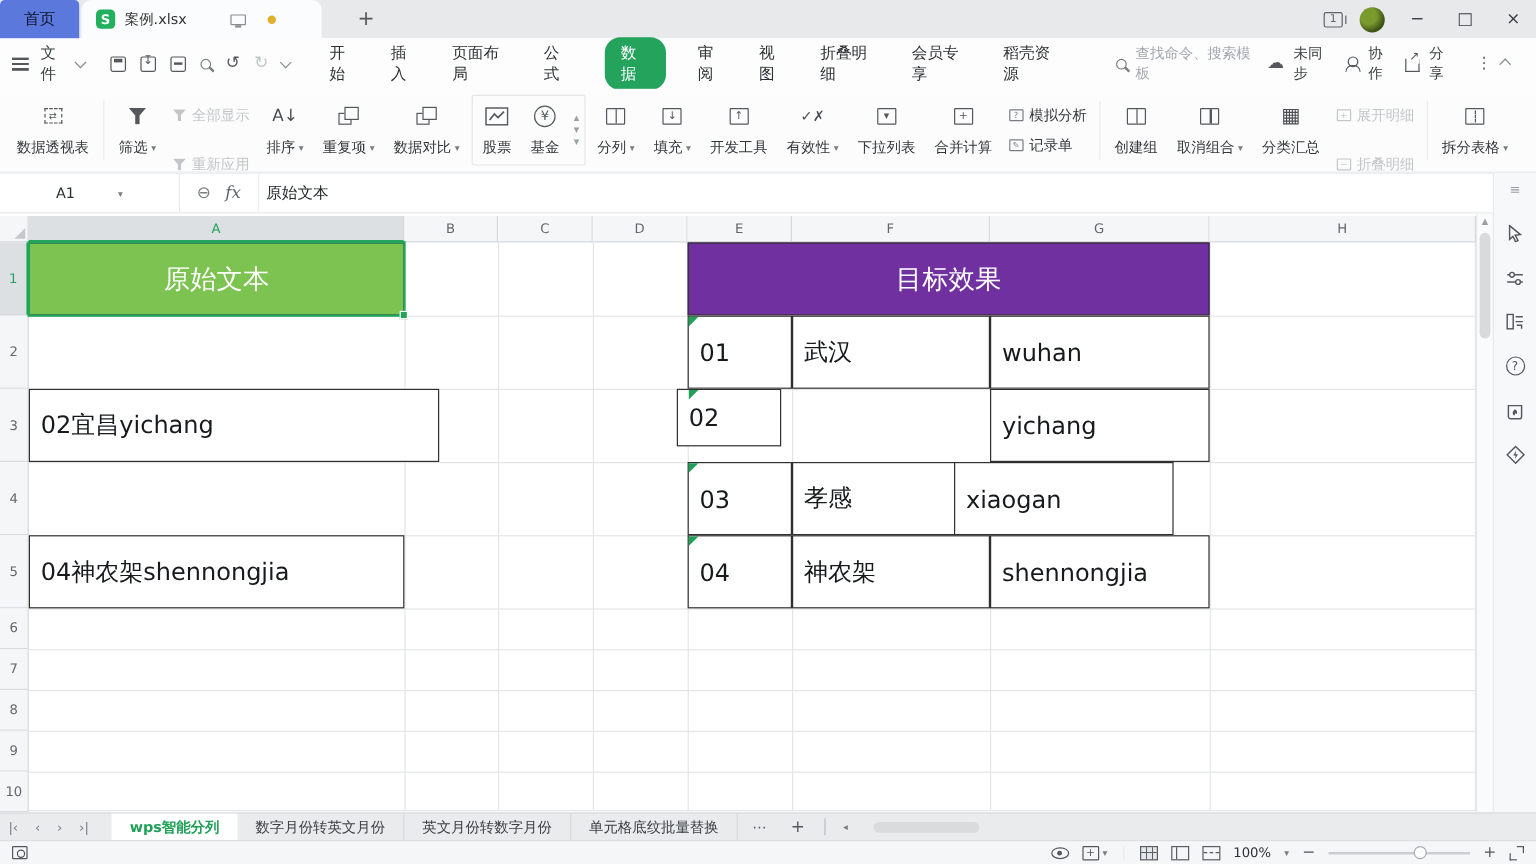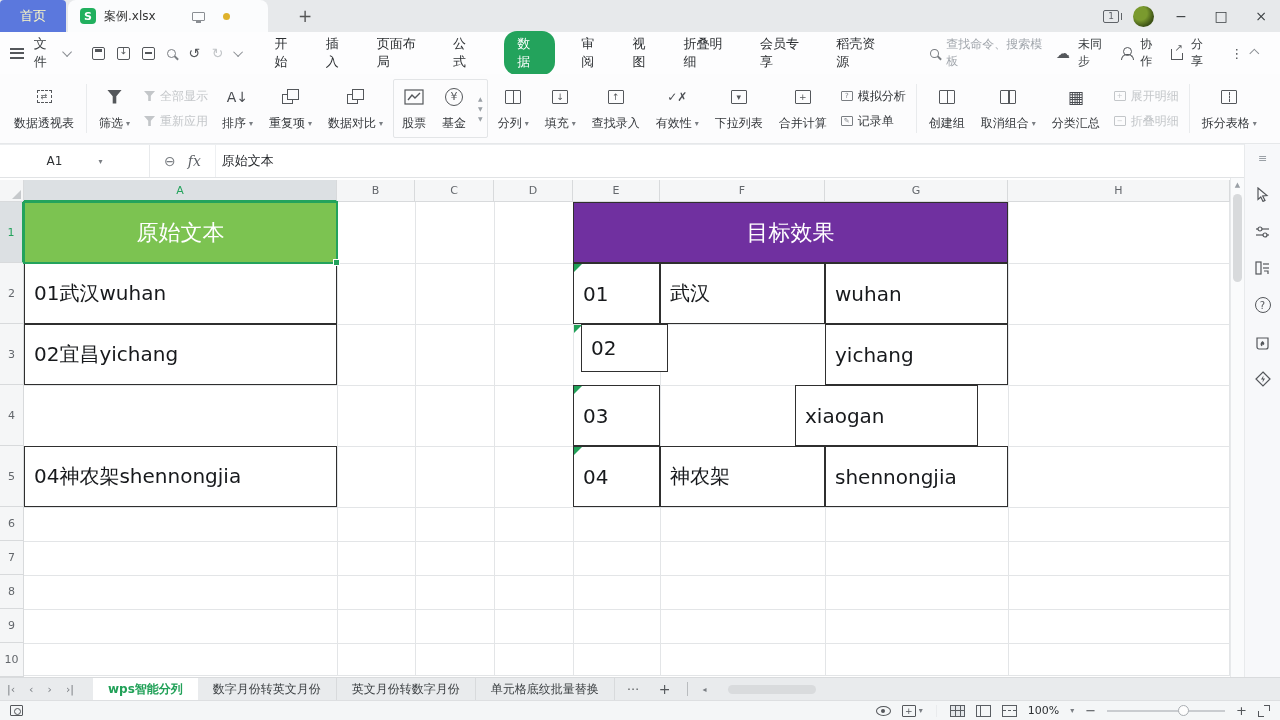--- a/index.html
+++ b/index.html
@@ -3,21 +3,21 @@
 <meta charset="utf-8">
 <style>
   * { margin:0; padding:0; box-sizing:border-box; }
   html,body { width:1280px; height:720px; }
   body { font-family:"DejaVu Sans","Liberation Sans",sans-serif; background:#fff; overflow:hidden; }
   #app { position:relative; width:1280px; height:720px; background:#fdfdfe; }
   .flex { display:flex; align-items:center; }
 
   
   .titlebar { position:absolute; left:0; top:0; width:1280px; height:32px; background:#e7e9eb; display:flex; align-items:center; }
-  .home-tab { width:66px; height:32px; background:#5b78dd; color:#fef9c3; font-size:13px; display:flex; align-items:center; justify-content:center; border-radius:4px 4px 0 0; }
+  .home-tab { width:66px; height:32px; background:#5b78dd; color:#0f172a; font-size:13px; display:flex; align-items:center; justify-content:center; border-radius:4px 4px 0 0; }
   .doc-tab { height:32px; margin-left:2px; padding:0 12px; background:#fbfcfd; border-radius:8px 8px 0 0; display:flex; align-items:center; gap:8px; min-width:200px; }
   .s-logo { width:16px; height:16px; border-radius:4px; background:#21b05e; color:#fff; font-size:11px; font-weight:bold; display:flex; align-items:center; justify-content:center; }
   .doc-title { font-size:12px; color:#333; }
   .monitor { width:13px; height:9px; border:1.3px solid #8a8e93; border-radius:1px; position:relative; margin-left:28px; }
   .monitor::after { content:""; position:absolute; left:3px; right:3px; bottom:-3px; height:1.5px; background:#8a8e93; }
   .unsaved-dot { width:7px; height:7px; border-radius:50%; background:#dfb22c; margin-left:10px; }
   .newtab-btn { font-size:17px; color:#555; margin-left:22px; padding:0 8px; }
   .tb-right { margin-left:auto; display:flex; align-items:center; gap:14px; padding-right:6px; }
   .win-badge { width:16px; height:13px; border:1.2px solid #5f6368; border-radius:2px; font-size:9px; color:#5f6368; display:flex; align-items:center; justify-content:center; position:relative; }
   .win-badge::after { content:""; position:absolute; right:-4px; top:2px; bottom:2px; width:1.5px; background:#5f6368; }
@@ -53,21 +53,21 @@
   .vdots { font-size:13px; color:#54575b; letter-spacing:0; margin-left:8px; }
 
   
   .ribbon { position:absolute; left:0; top:74px; width:1280px; height:70px; background:#fcfcfd; border-bottom:1px solid #e6e8ea; display:flex; align-items:stretch; padding:0 6px; }
   .rb-item { display:flex; flex-direction:column; align-items:center; justify-content:center; gap:7px; padding:0 8px; font-size:12px; color:#33363a; }
   .rb-icon { height:22px; display:flex; align-items:center; justify-content:center; font-size:17px; color:#4a4d52; }
   .rb-label { display:flex; align-items:center; gap:3px; white-space:nowrap; }
   .caret { font-size:8px; color:#7a7e83; }
   .rb-col { display:flex; flex-direction:column; justify-content:center; gap:8px; padding:0 6px; }
   .rb-sm { display:flex; align-items:center; gap:5px; font-size:12px; color:#33363a; white-space:nowrap; }
-  .rb-sm.disabled { color:#c3c6c9; }
+  .rb-sm.disabled { color:#c3c6c9;margin-top:16px; }
   .sep { width:1px; background:#e9ebed; margin:10px 4px; }
   .boxed { border:1px solid #e3e5e7; border-radius:2px; display:flex; align-items:center; margin:5px 2px; }
   .spinners { display:flex; flex-direction:column; gap:3px; font-size:6px; color:#9aa0a6; padding:0 4px; }
   .funnel { width:15px; height:14px; background:#54575b; clip-path:polygon(0 0,100% 0,62% 48%,62% 100%,38% 100%,38% 48%); }
   .funnel.sm { width:11px; height:10px; background:#c3c6c9; }
   .ovsq { position:relative; width:17px; height:15px; display:inline-block; }
   .ovsq::before { content:""; position:absolute; left:0; bottom:0; width:9px; height:8px; border:1.4px solid #54575b; }
   .ovsq::after { content:""; position:absolute; right:0; top:0; width:10px; height:9px; border:1.4px solid #54575b; background:#fcfcfd; }
   .yen { width:18px; height:18px; border:1.4px solid #54575b; border-radius:50%; font-size:11px; color:#54575b; display:flex; align-items:center; justify-content:center; }
   .bx2 { width:16px; height:14px; border:1.4px solid #54575b; border-radius:1px; position:relative; display:flex; align-items:center; justify-content:center; font-size:9px; color:#54575b; }
@@ -299,21 +299,21 @@
       <span class="rb-label">
           <span>填充</span>
           <span class="caret">▾</span>
         </span>
     </div>
     <div class="rb-item">
       <span class="rb-icon">
           <span class="bx2">↑</span>
         </span>
       <span class="rb-label">
-          <span>查找录入</span>
+          <span>开发工具</span>
         </span>
     </div>
     <div class="rb-item">
       <span class="rb-icon" style="font-size:12px">✓✗</span>
       <span class="rb-label">
           <span>有效性</span>
           <span class="caret">▾</span>
         </span>
     </div>
     <div class="rb-item">
@@ -436,31 +436,31 @@
     <div class="rh" style="top:146px;height:61px">3</div>
     <div class="rh" style="top:207px;height:61px">4</div>
     <div class="rh" style="top:268px;height:61px">5</div>
     <div class="rh" style="top:329px;height:34px">6</div>
     <div class="rh" style="top:363px;height:34px">7</div>
     <div class="rh" style="top:397px;height:34px">8</div>
     <div class="rh" style="top:431px;height:34px">9</div>
     <div class="rh" style="top:465px;height:34px">10</div>
 
     <div class="thead" style="left:24px;top:24px;width:313px;height:61px;background:#7cc351">原始文本</div>
-    <div class="tcell" style="left:24px;top:85px;width:313px;height:61px">01武汉wuhan</div>
-    <div class="tcell" style="left:24px;top:146px;width:313px;height:61px">02宜昌yichang</div>
+    <div class="tcell" style="left:24px;top:146px;width:342px;height:61px">02宜昌yichang</div>
     <div class="tcell" style="left:24px;top:268px;width:313px;height:61px">04神农架shennongjia</div>
 
     <div class="thead" style="left:573px;top:24px;width:435px;height:61px;background:#7030a0">目标效果</div>
     <div class="tcell" style="left:573px;top:85px;width:87px;height:61px">01</div>
     <div class="tcell" style="left:825px;top:85px;width:183px;height:61px">wuhan</div>
     <div class="tcell" style="left:660px;top:85px;width:165px;height:61px">武汉</div>
-    <div class="tcell" style="left:581px;top:146px;width:87px;height:48px">02</div>
+    <div class="tcell" style="left:564px;top:146px;width:87px;height:48px">02</div>
     <div class="tcell" style="left:825px;top:146px;width:183px;height:61px">yichang</div>
     <div class="tcell" style="left:573px;top:207px;width:87px;height:61px">03</div>
+    <div class="tcell" style="left:660px;top:207px;width:165px;height:61px">孝感</div>
     <div class="tcell" style="left:795px;top:207px;width:183px;height:61px">xiaogan</div>
     <div class="tcell" style="left:573px;top:268px;width:87px;height:61px">04</div>
     <div class="tcell" style="left:660px;top:268px;width:165px;height:61px">神农架</div>
     <div class="tcell" style="left:825px;top:268px;width:183px;height:61px">shennongjia</div>
 
     <div class="tri" style="left:574px;top:86px"></div>
     <div class="tri" style="left:574px;top:147px"></div>
     <div class="tri" style="left:574px;top:208px"></div>
     <div class="tri" style="left:574px;top:269px"></div>
 

